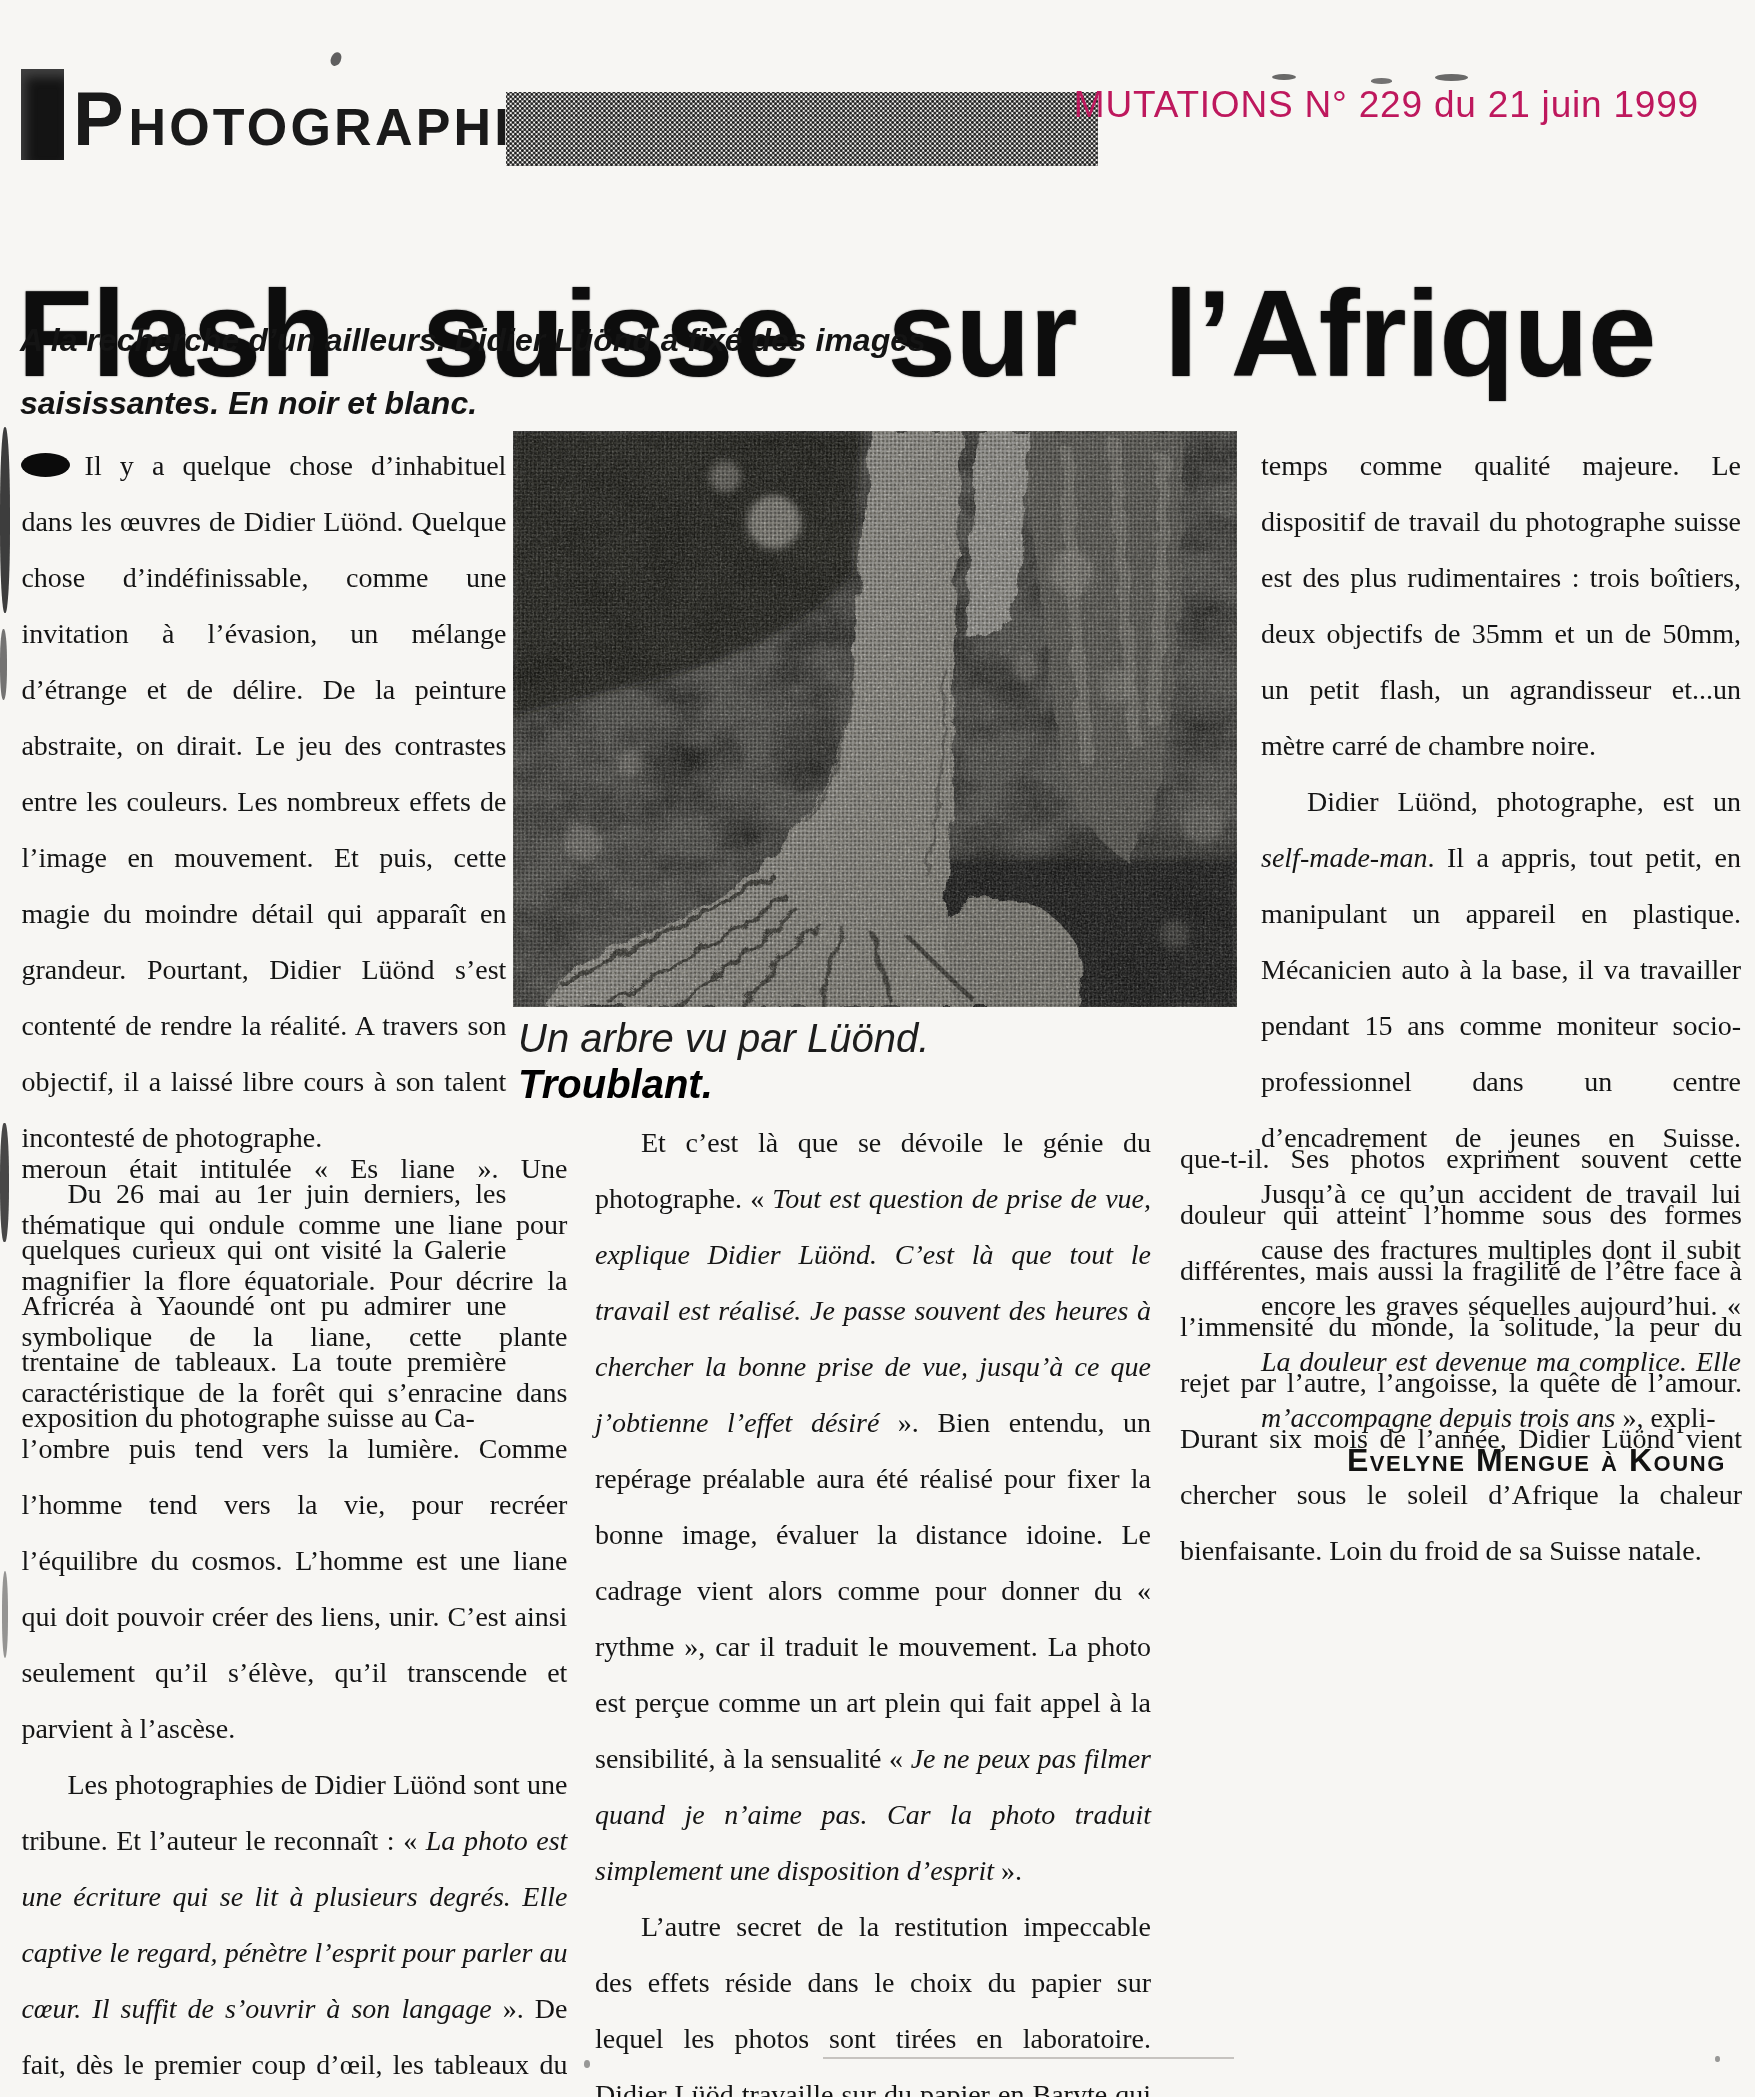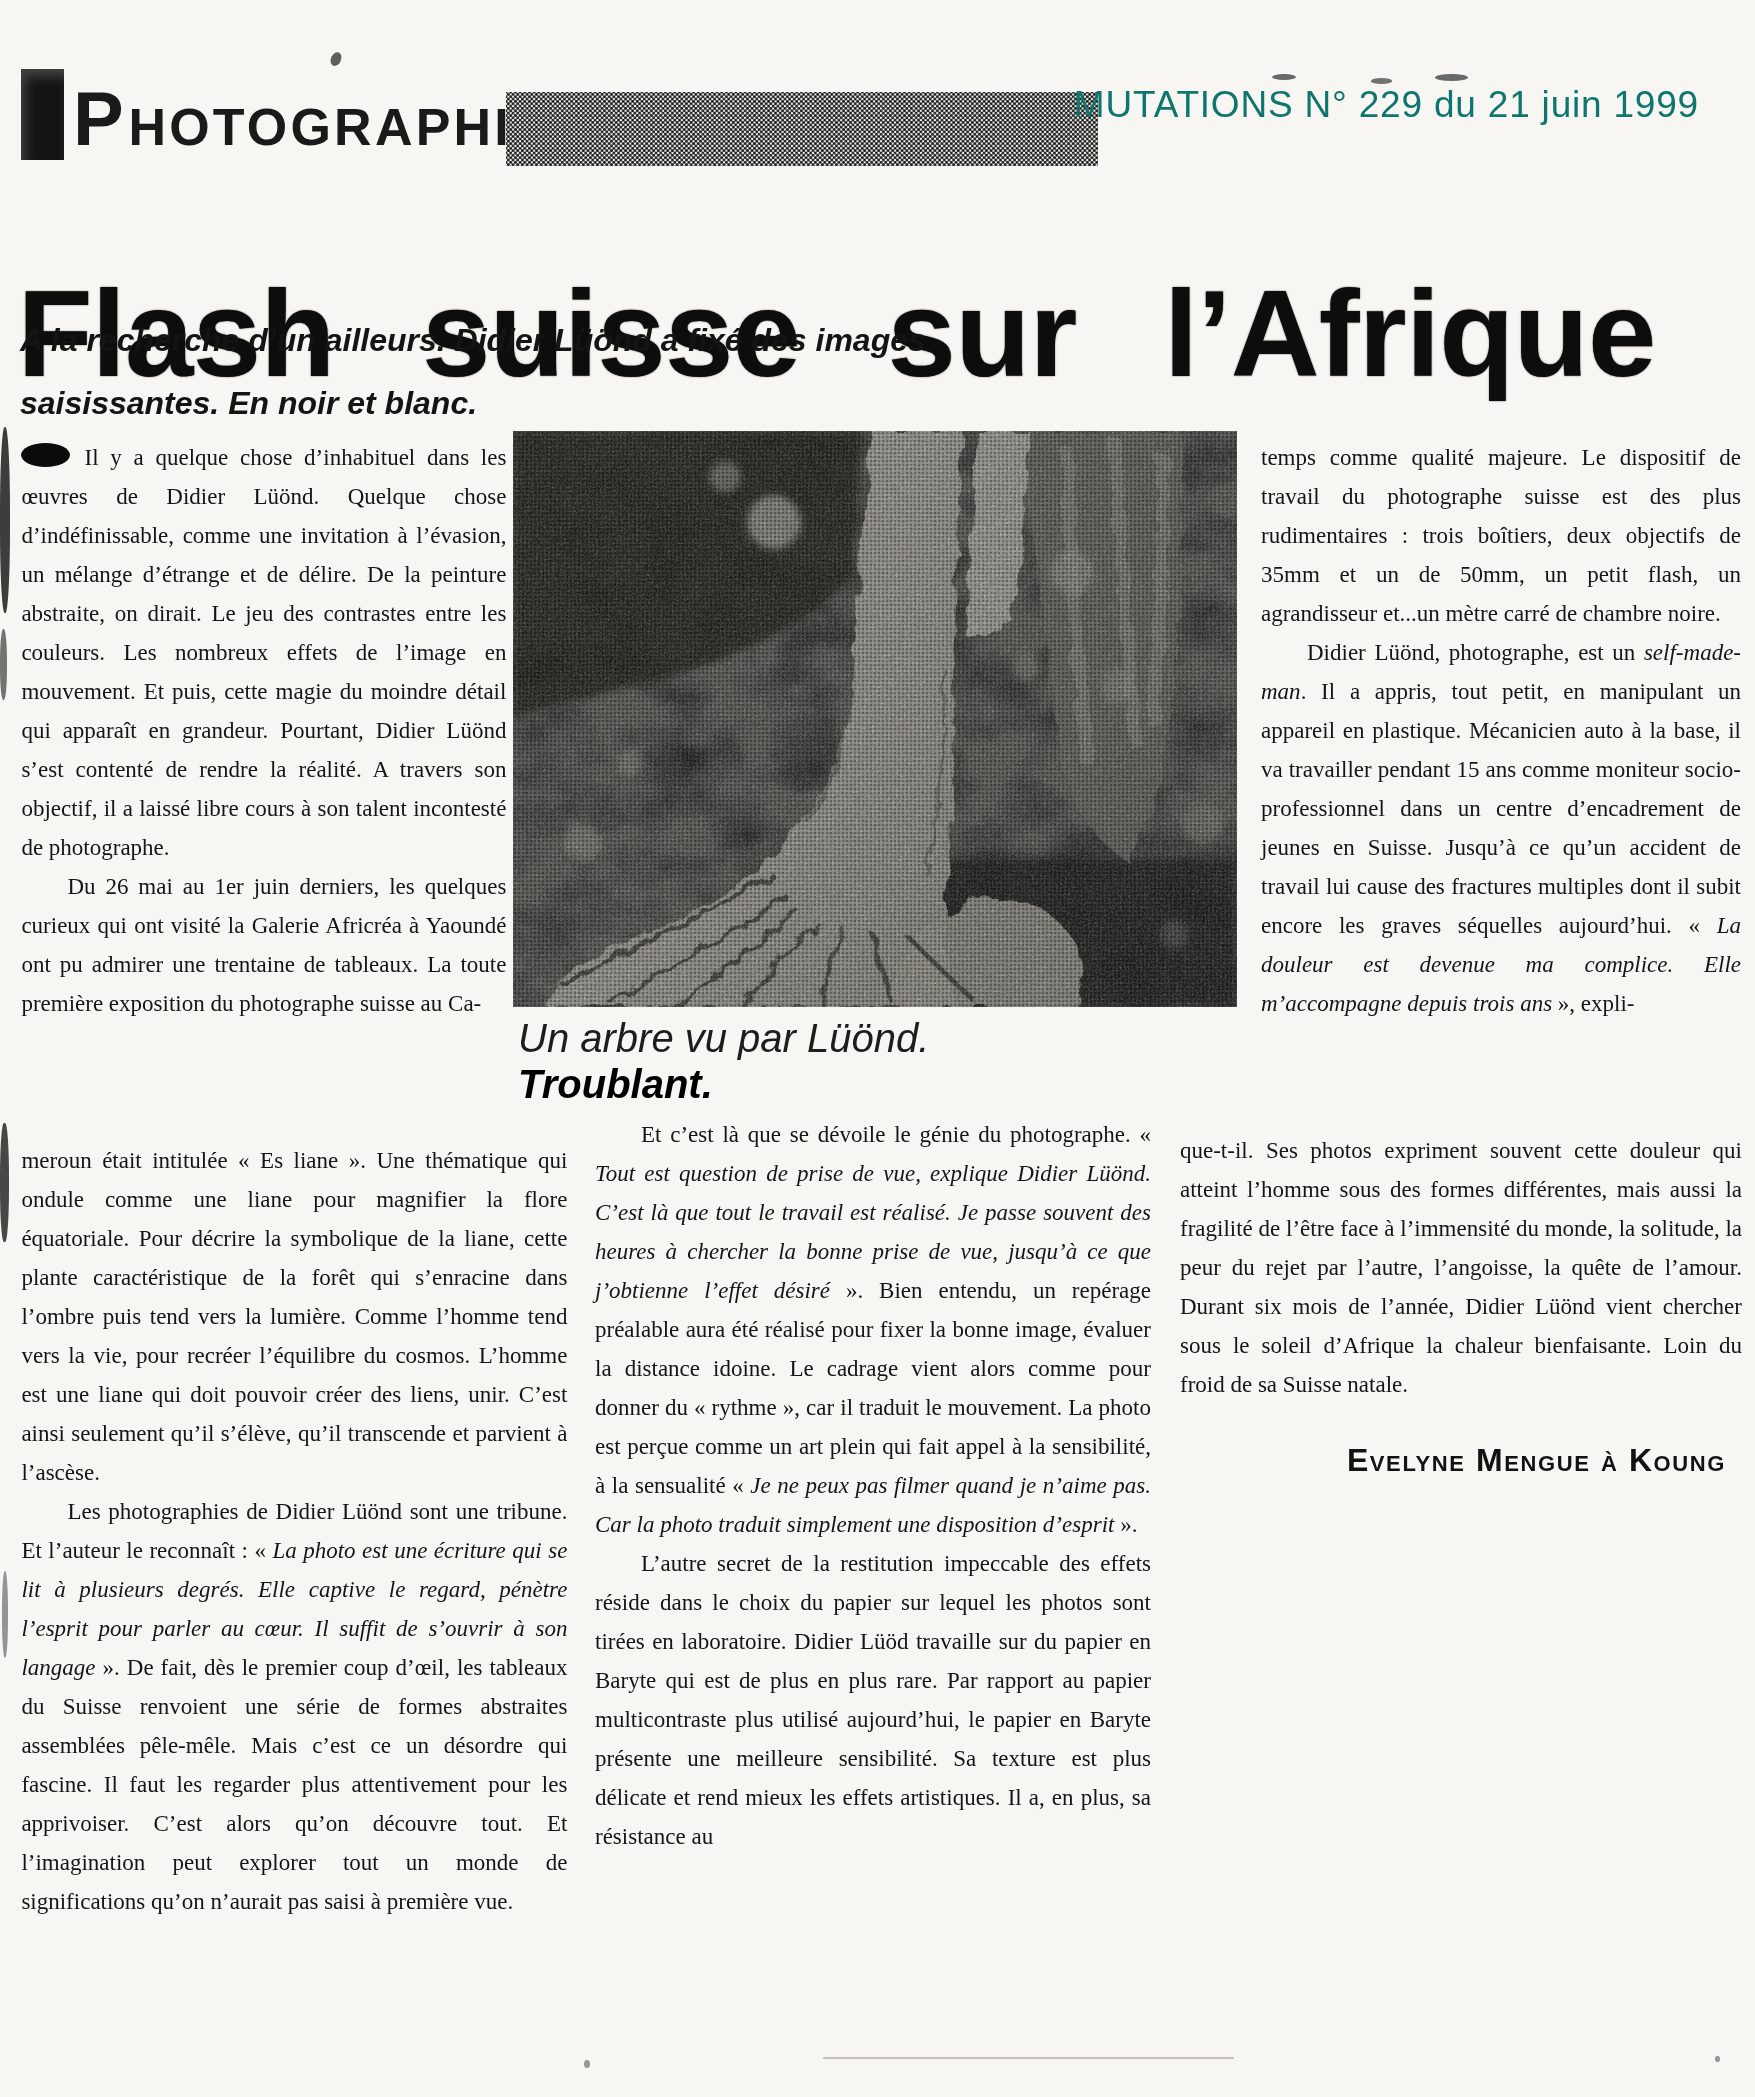--- a/index.html
+++ b/index.html
@@ -25,21 +25,21 @@
   .halftone-bar{
     position:absolute;left:506px;top:92px;width:592px;height:74px;
     background:
       radial-gradient(circle, #1c1c1c 1.2px, transparent 1.6px) 0 0/4.7px 4.7px,
       radial-gradient(circle, #1c1c1c 1.2px, transparent 1.6px) 2.4px 2.4px/4.7px 4.7px,
       #f4f3f0;
   }
   .masthead{
     position:absolute;right:57px;top:84px;
     font-family:"Liberation Sans", sans-serif;
-    font-size:37px;letter-spacing:0.8px;color:#0f766e;font-weight:400;
+    font-size:37px;letter-spacing:0.8px;color:#be185d;font-weight:400;
     white-space:nowrap;
   }
   
   .headline{
     position:absolute;left:17.4px;top:192px;width:1725px;
     font-family:"Liberation Sans", sans-serif;
     font-weight:700;font-size:123px;line-height:119px;
     letter-spacing:-0.8px;word-spacing:54px;white-space:nowrap;color:#0d0d0d;
     text-shadow:0 0 1.6px rgba(10,10,10,.75);
   }
@@ -69,21 +69,21 @@
   .caption .cap-bold{font-weight:700;color:#000000;}
   
   .col{position:absolute;}
   .col1-top   {left:21.4px;  top:438px;  width:485px;}
   .col1-bottom{left:21.4px;  top:1141px; width:546px;}
   .col2       {left:595px; top:1106px; width:556px;margin-top:9px;}
   .col3-top   {left:1261px;top:438px;  width:480px;font-family:Liberation Serif, serif;}
   .col3-bottom{left:1180px;top:1131px; width:562px;}
   .para{
     margin:0;text-align:justify;
-    font-size:23px;line-height:39px;color:#151515;
+    font-size:28px;line-height:56px;color:#151515;
   }
   .para.indent{text-indent:46px;}
   .it{font-style:italic;}
   .bullet{
     display:inline-block;width:49px;height:24px;background:#0b0b0b;
     border-radius:50%;margin-right:14.2px;vertical-align:-2.4px;
   }
   .byline{
     position:absolute;left:1180px;top:1442px;width:546px;
     text-align:right;font-family:"Liberation Sans", sans-serif;

